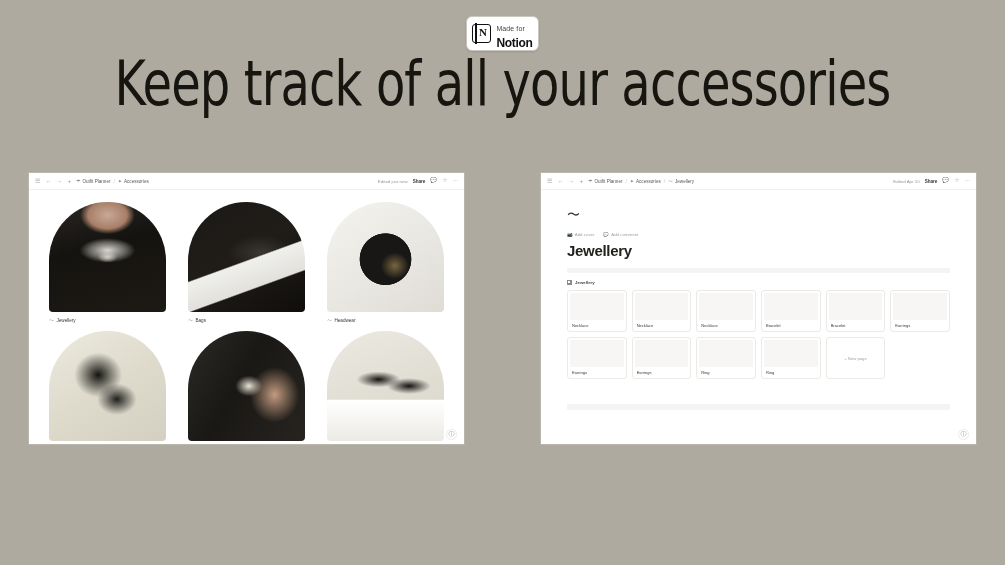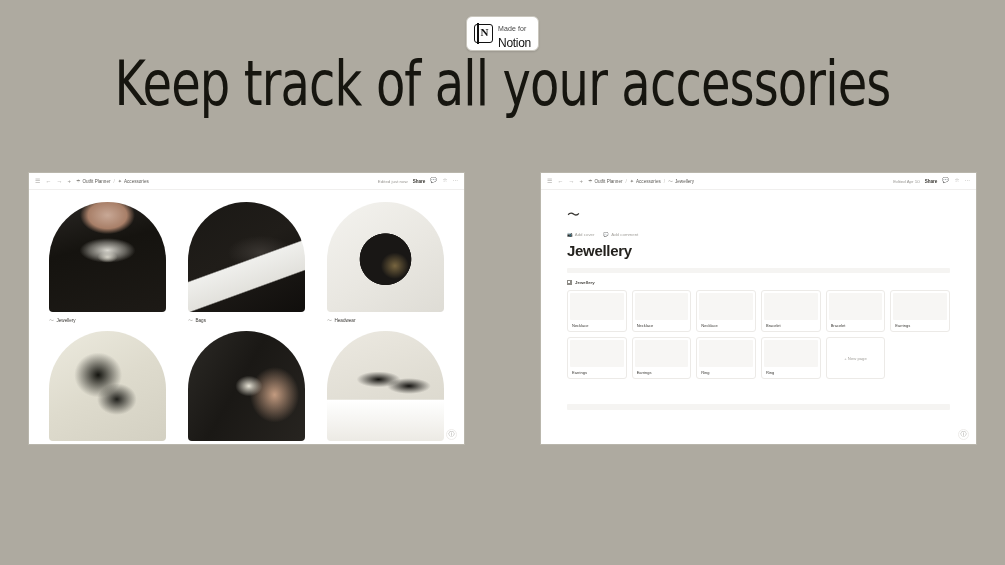--- a/index.html
+++ b/index.html
@@ -34,21 +34,21 @@
     width: 1.6px; background: #111;
   }
   #badge .nlogo .nglyph {
     position: absolute; left: 5.5px; top: 2px;
     font-size: 11px; line-height: 11px; font-weight: bold;
     font-family: "Liberation Serif", serif;
     color: #111;
   }
   #badge .btext { line-height: 1; }
   #badge .made  { font-size: 7px; color: #444; letter-spacing: .1px; }
-  #badge .notion{ font-size: 12px; font-weight: normal; color: #111; letter-spacing: -.3px; margin-top: 1px;}
+  #badge .notion{ font-size: 12px; font-weight: bold; color: #111; letter-spacing: -.3px; margin-top: 1px;}
 
   
   #headline {
     position: absolute; left: 0; top: 52px; width: 1005px;
     text-align: center;
     font-size: 62px;
     line-height: 64px;
     letter-spacing: -1px;
     color: #16150f;
     font-weight: 500;

